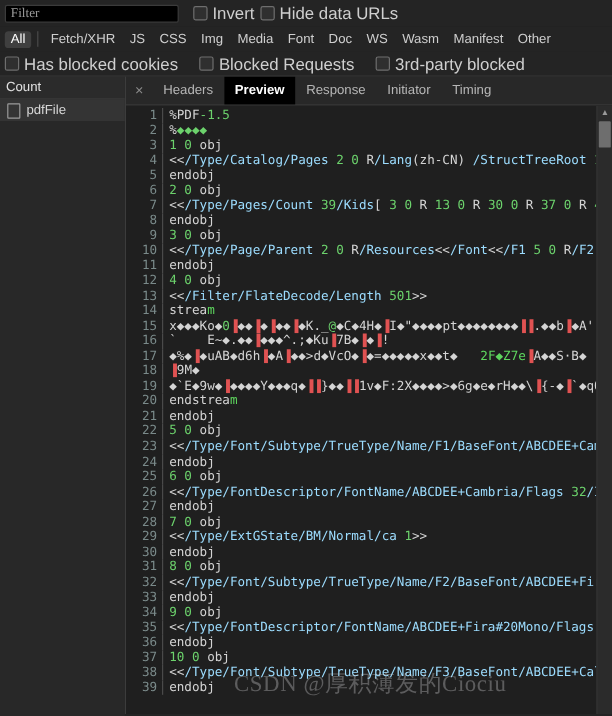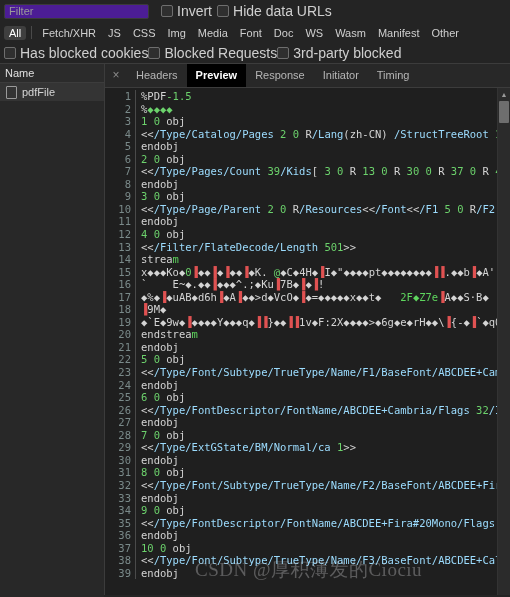--- a/index.html
+++ b/index.html
@@ -22,25 +22,25 @@
     display: flex;
     align-items: center;
     height: 22px;
     background: #242424;
     padding: 0 4px;
     box-sizing: border-box;
   }
   .filter-input {
     width: 145px;
     height: 15px;
-    background: #4c1d95;
+    background: #000000;
     border: 1px solid #3b3b3b;
     border-radius: 2px;
     color: #a0a0a0;
-    font-family: Liberation Sans, sans-serif;
+    font-family: Liberation Serif, serif;
     font-size: 11px;
     padding: 0 4px;
     box-sizing: border-box;
     outline: none;
   }
   .filter-input::placeholder { color: #9a9a9a; }
 
   .cbx-group {
     display: flex;
     align-items: center;
@@ -94,21 +94,21 @@
   }
 
   
   .opt-bar {
     display: flex;
     align-items: center;
     height: 21px;
     background: #242424;
     padding: 0 4px;
     box-sizing: border-box;
-    gap: 0;
+    gap: 18px;
     border-bottom: 1px solid #3c3c3c;
   }
 
   
   .split {
     display: flex;
     height: 531px;
     background: #242424;
   }
 
@@ -332,21 +332,21 @@
     </div>
     <div class="cbx-item">
       <span class="cbx"></span>
       <span class="cbx-label">3rd-party blocked</span>
     </div>
   </div>
 
 <div class="split">
 
   <div class="name-panel">
-    <div class="name-header">Name</div>
+    <div class="name-header">Count</div>
     <div id="request-rows">
         <div class="name-row">
           <span class="doc-icon"></span>
           <span class="name-text">pdfFile</span>
         </div>
       </div>
     <div class="name-fill"></div>
   </div>
 
   <div class="detail-panel">

